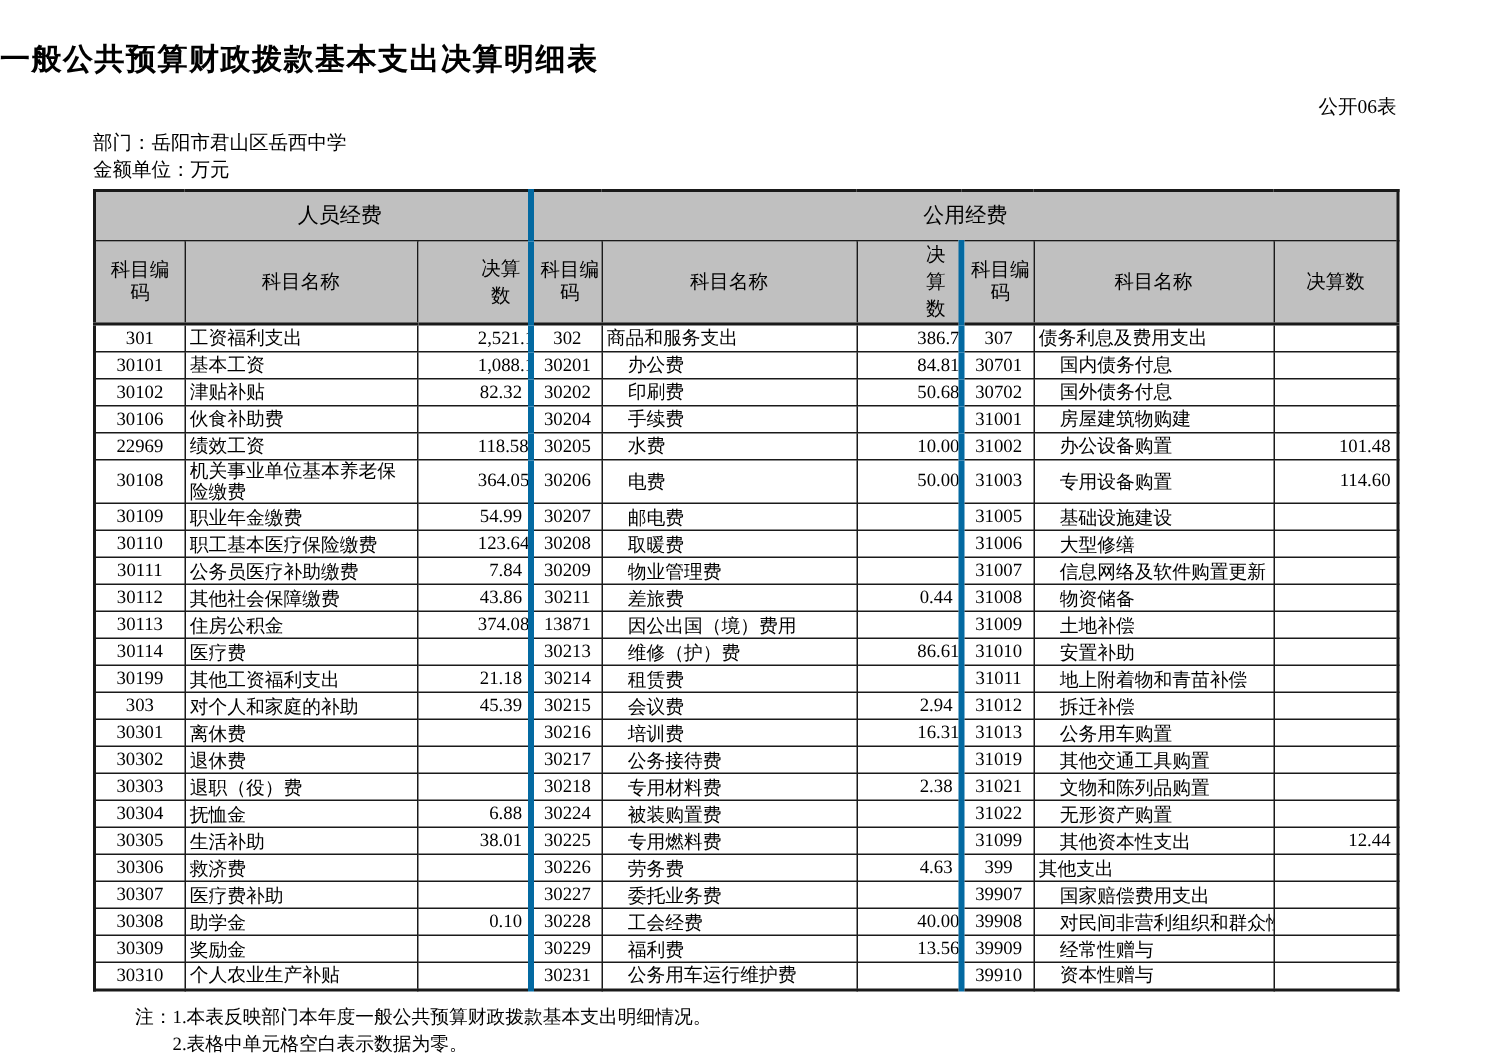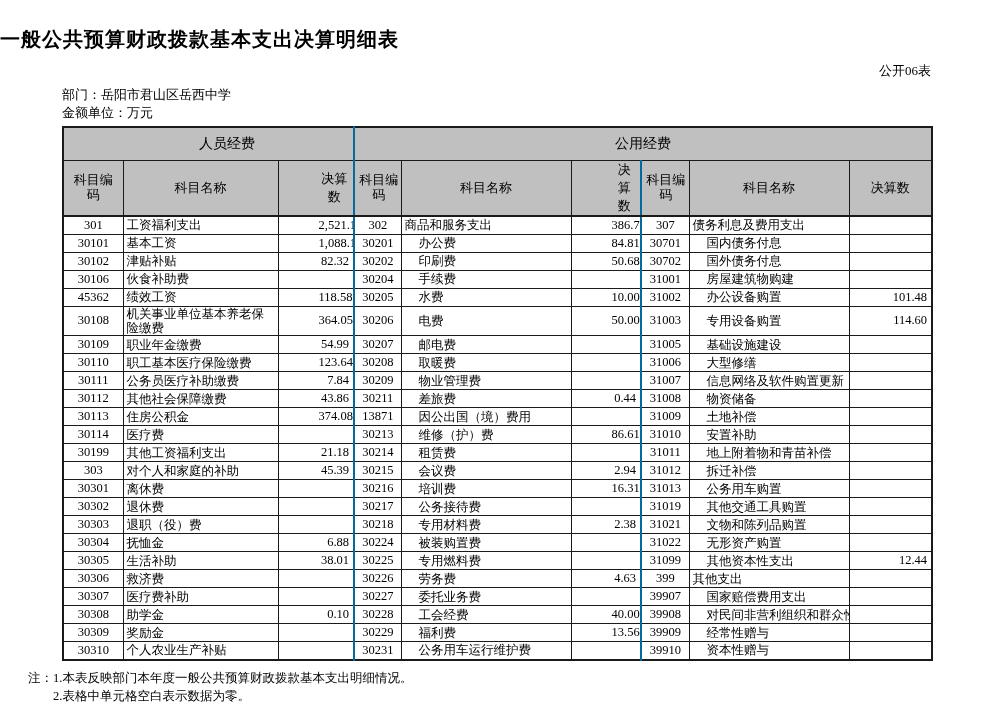--- a/index.html
+++ b/index.html
@@ -42,23 +42,23 @@
   .budget tr.h1 th { height:32px; font-size:14px; }
   .budget tr.h2 th { height:25px; border-bottom:2px solid #1a1a1a; font-size:13px; }
   .th-code-inner { display:inline-block; width:3.2em; word-break:break-all; line-height:1.15; }
 
   .budget tbody tr { height:18px; }
   .budget td.code { text-align:center; white-space:nowrap; }
   .budget td.name { text-align:left; line-height:1.15; }
   .budget td.nowrap { white-space:nowrap; }
   .budget td.ind { padding-left:17px; }
   .budget td.amount { text-align:right; padding-right:4px; white-space:nowrap; }
-  .budget .gdiv { border-right:2px solid #0369a1;padding-left:40px; }
-
-  .notes { margin:8px 0 0 28px; font-size:12.5px; line-height:1.45; }
+  .budget .gdiv { border-right:4px solid #0369a1;padding-left:40px; }
+
+  .notes { margin:8px 0 0 90px; font-size:12.5px; line-height:1.45; }
   .notes .note2 { margin-left:25px; }
 </style>
 </head>
 <body>
 
 <div class="page">
   <div class="title">一般公共预算财政拨款基本支出决算明细表</div>
   <div class="form-code">公开06表</div>
   <div class="meta">
     <span>部门：岳阳市君山区岳西中学</span>
@@ -133,21 +133,21 @@
           <td class="name">伙食补助费</td>
           <td class="amount gdiv"></td>
           <td class="code">30204</td>
           <td class="name nowrap ind">手续费</td>
           <td class="amount gdiv"></td>
           <td class="code">31001</td>
           <td class="name nowrap ind">房屋建筑物购建</td>
           <td class="amount"></td>
         </tr>
         <tr>
-          <td class="code">45362</td>
+          <td class="code">22969</td>
           <td class="name">绩效工资</td>
           <td class="amount gdiv">118.58</td>
           <td class="code">30205</td>
           <td class="name nowrap ind">水费</td>
           <td class="amount gdiv">10.00</td>
           <td class="code">31002</td>
           <td class="name nowrap ind">办公设备购置</td>
           <td class="amount">101.48</td>
         </tr>
         <tr>

